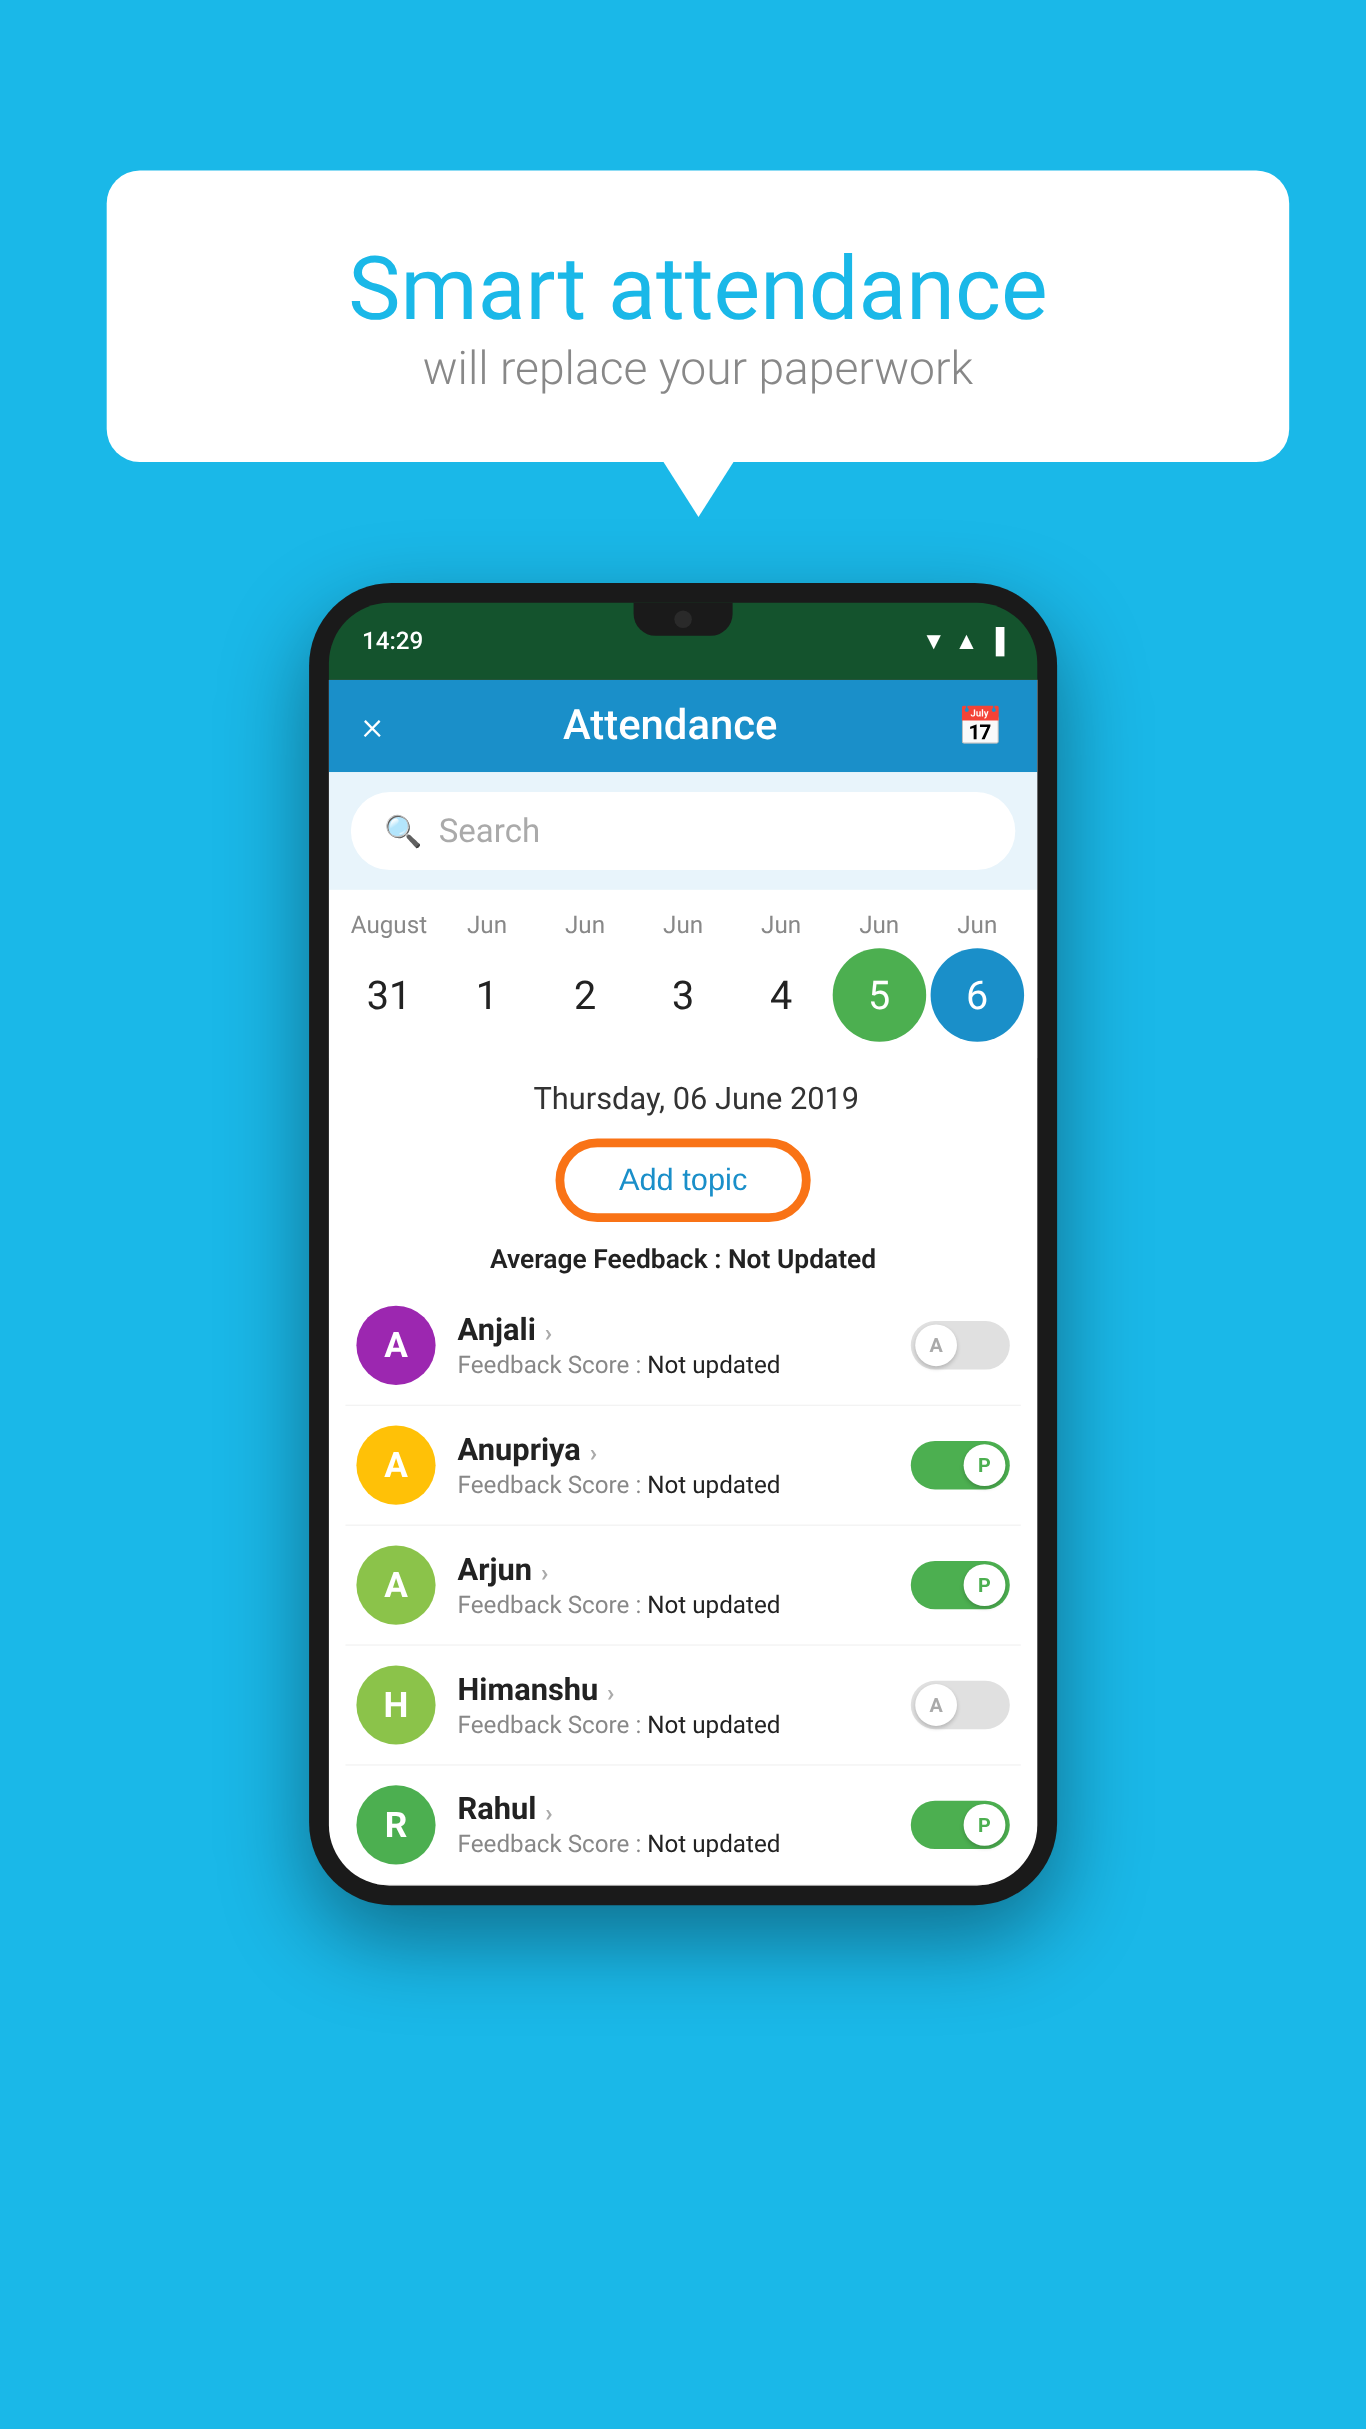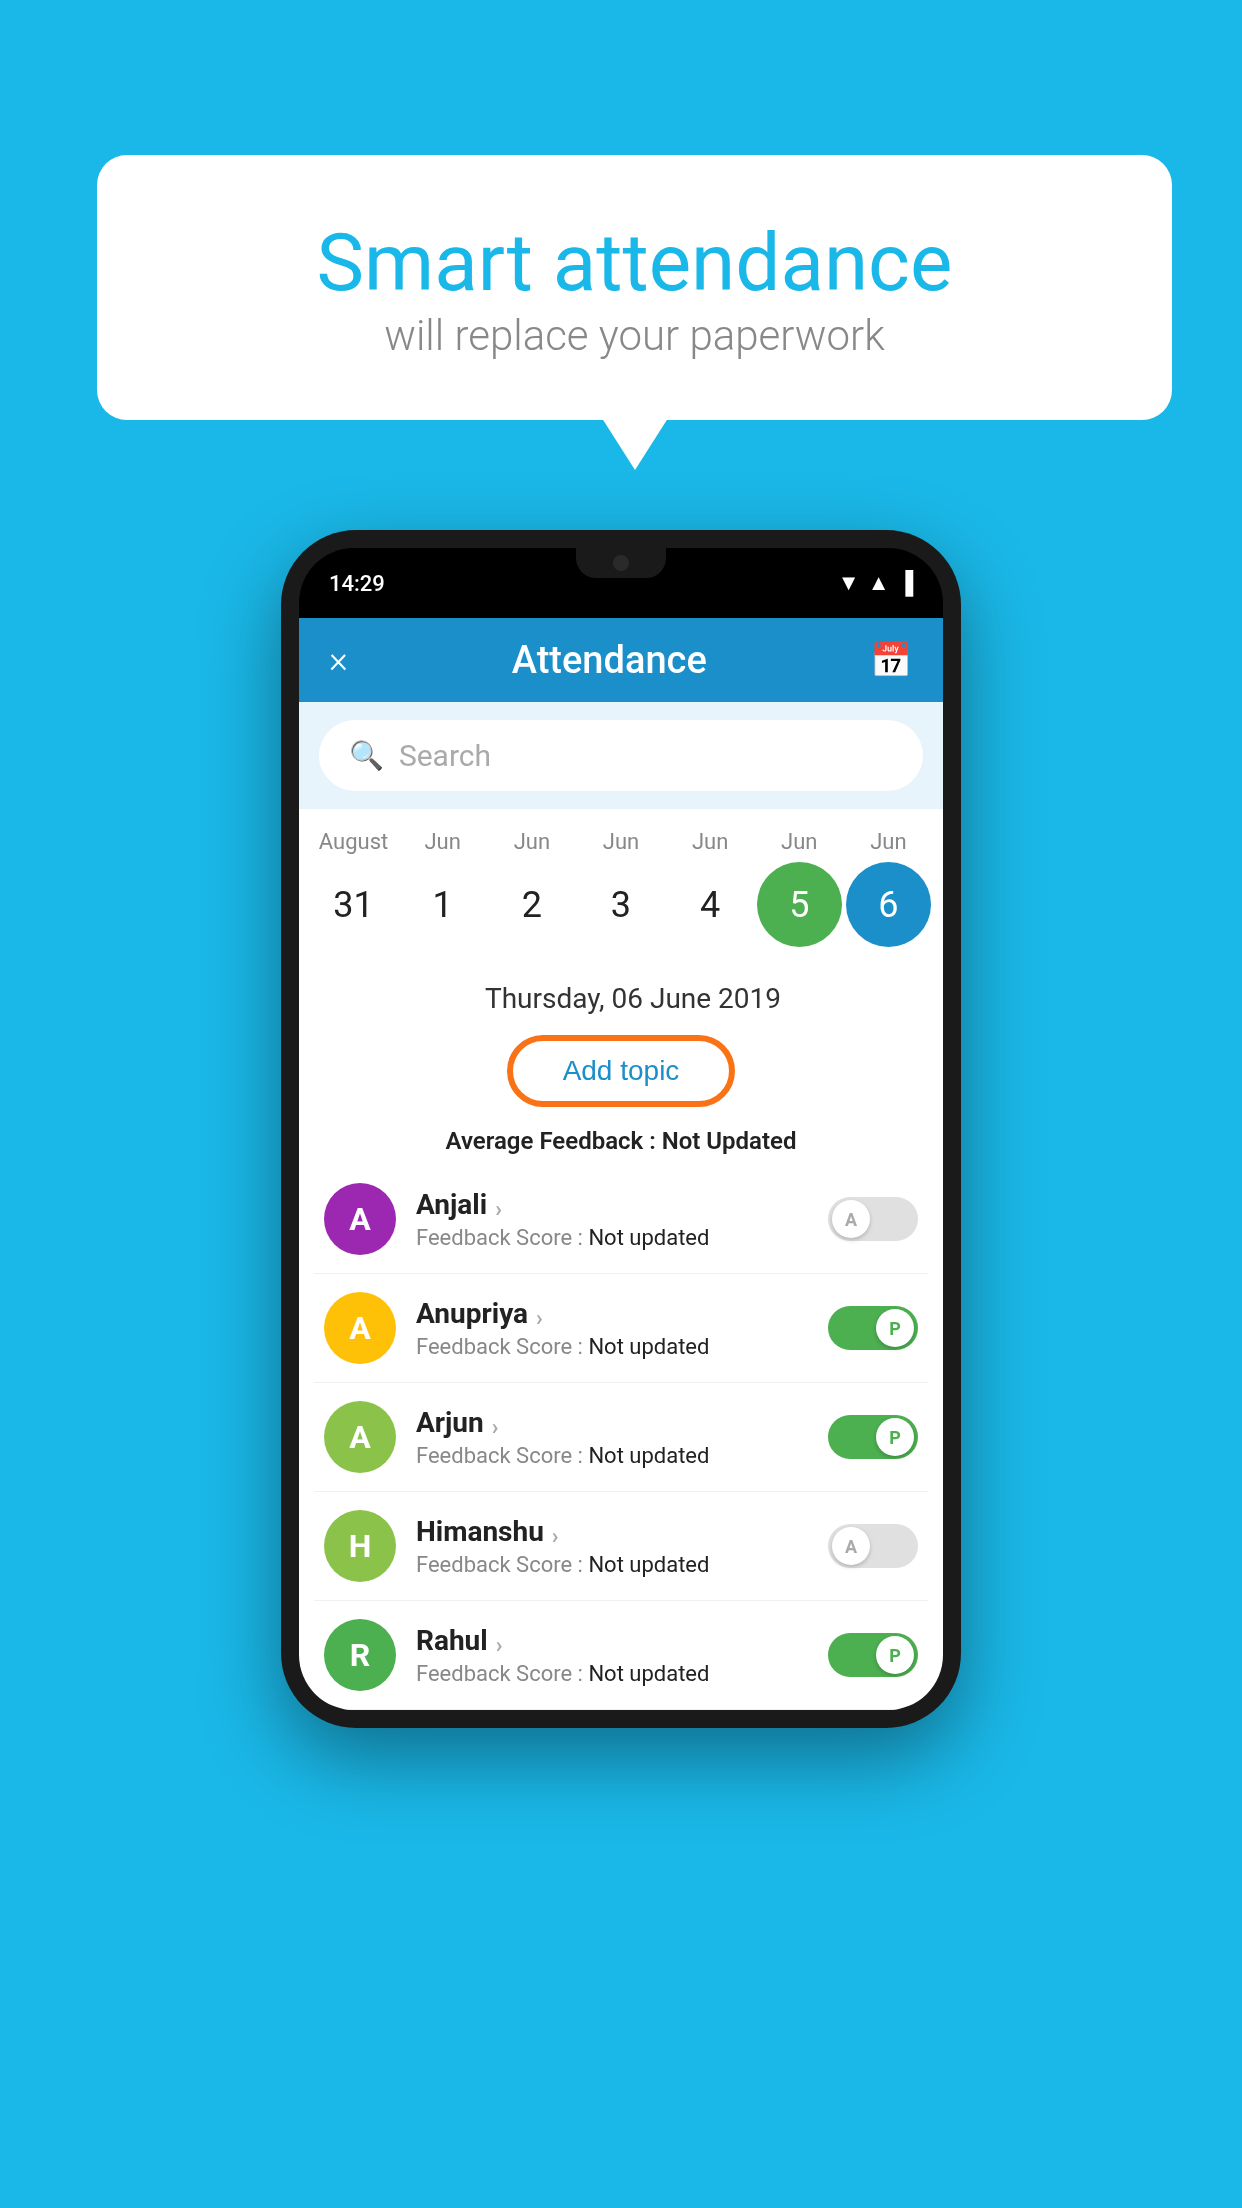--- a/index.html
+++ b/index.html
@@ -61,21 +61,21 @@
     }
     .phone-outer {
       background: #1a1a1a;
       border-radius: 75px;
       padding: 18px;
       box-shadow: 0 30px 80px rgba(0,0,0,0.4);
       position: relative;
     }
     
     .phone-notch-bar {
-      background: #000000;
+      background: #14532d;
       height: 70px;
       border-radius: 55px 55px 0 0;
       display: flex;
       align-items: center;
       justify-content: space-between;
       padding: 0 30px;
       position: relative;
     }
     .phone-notch-cutout {
       position: absolute;
@@ -212,21 +212,21 @@
       padding: 20px 10px 10px;
       font-size: 28px;
       color: #333;
       margin-left: 24px;
     }
 
     
     .add-topic-btn {
       display: block;
       margin: 10px auto;
-      border: 6px solid #f97316;
+      border: 8px solid #f97316;
       border-radius: 40px;
       padding: 14px 50px;
       background: white;
       color: #1a8fc9;
       font-size: 28px;
       cursor: pointer;
       width: fit-content;
     }
 
     

